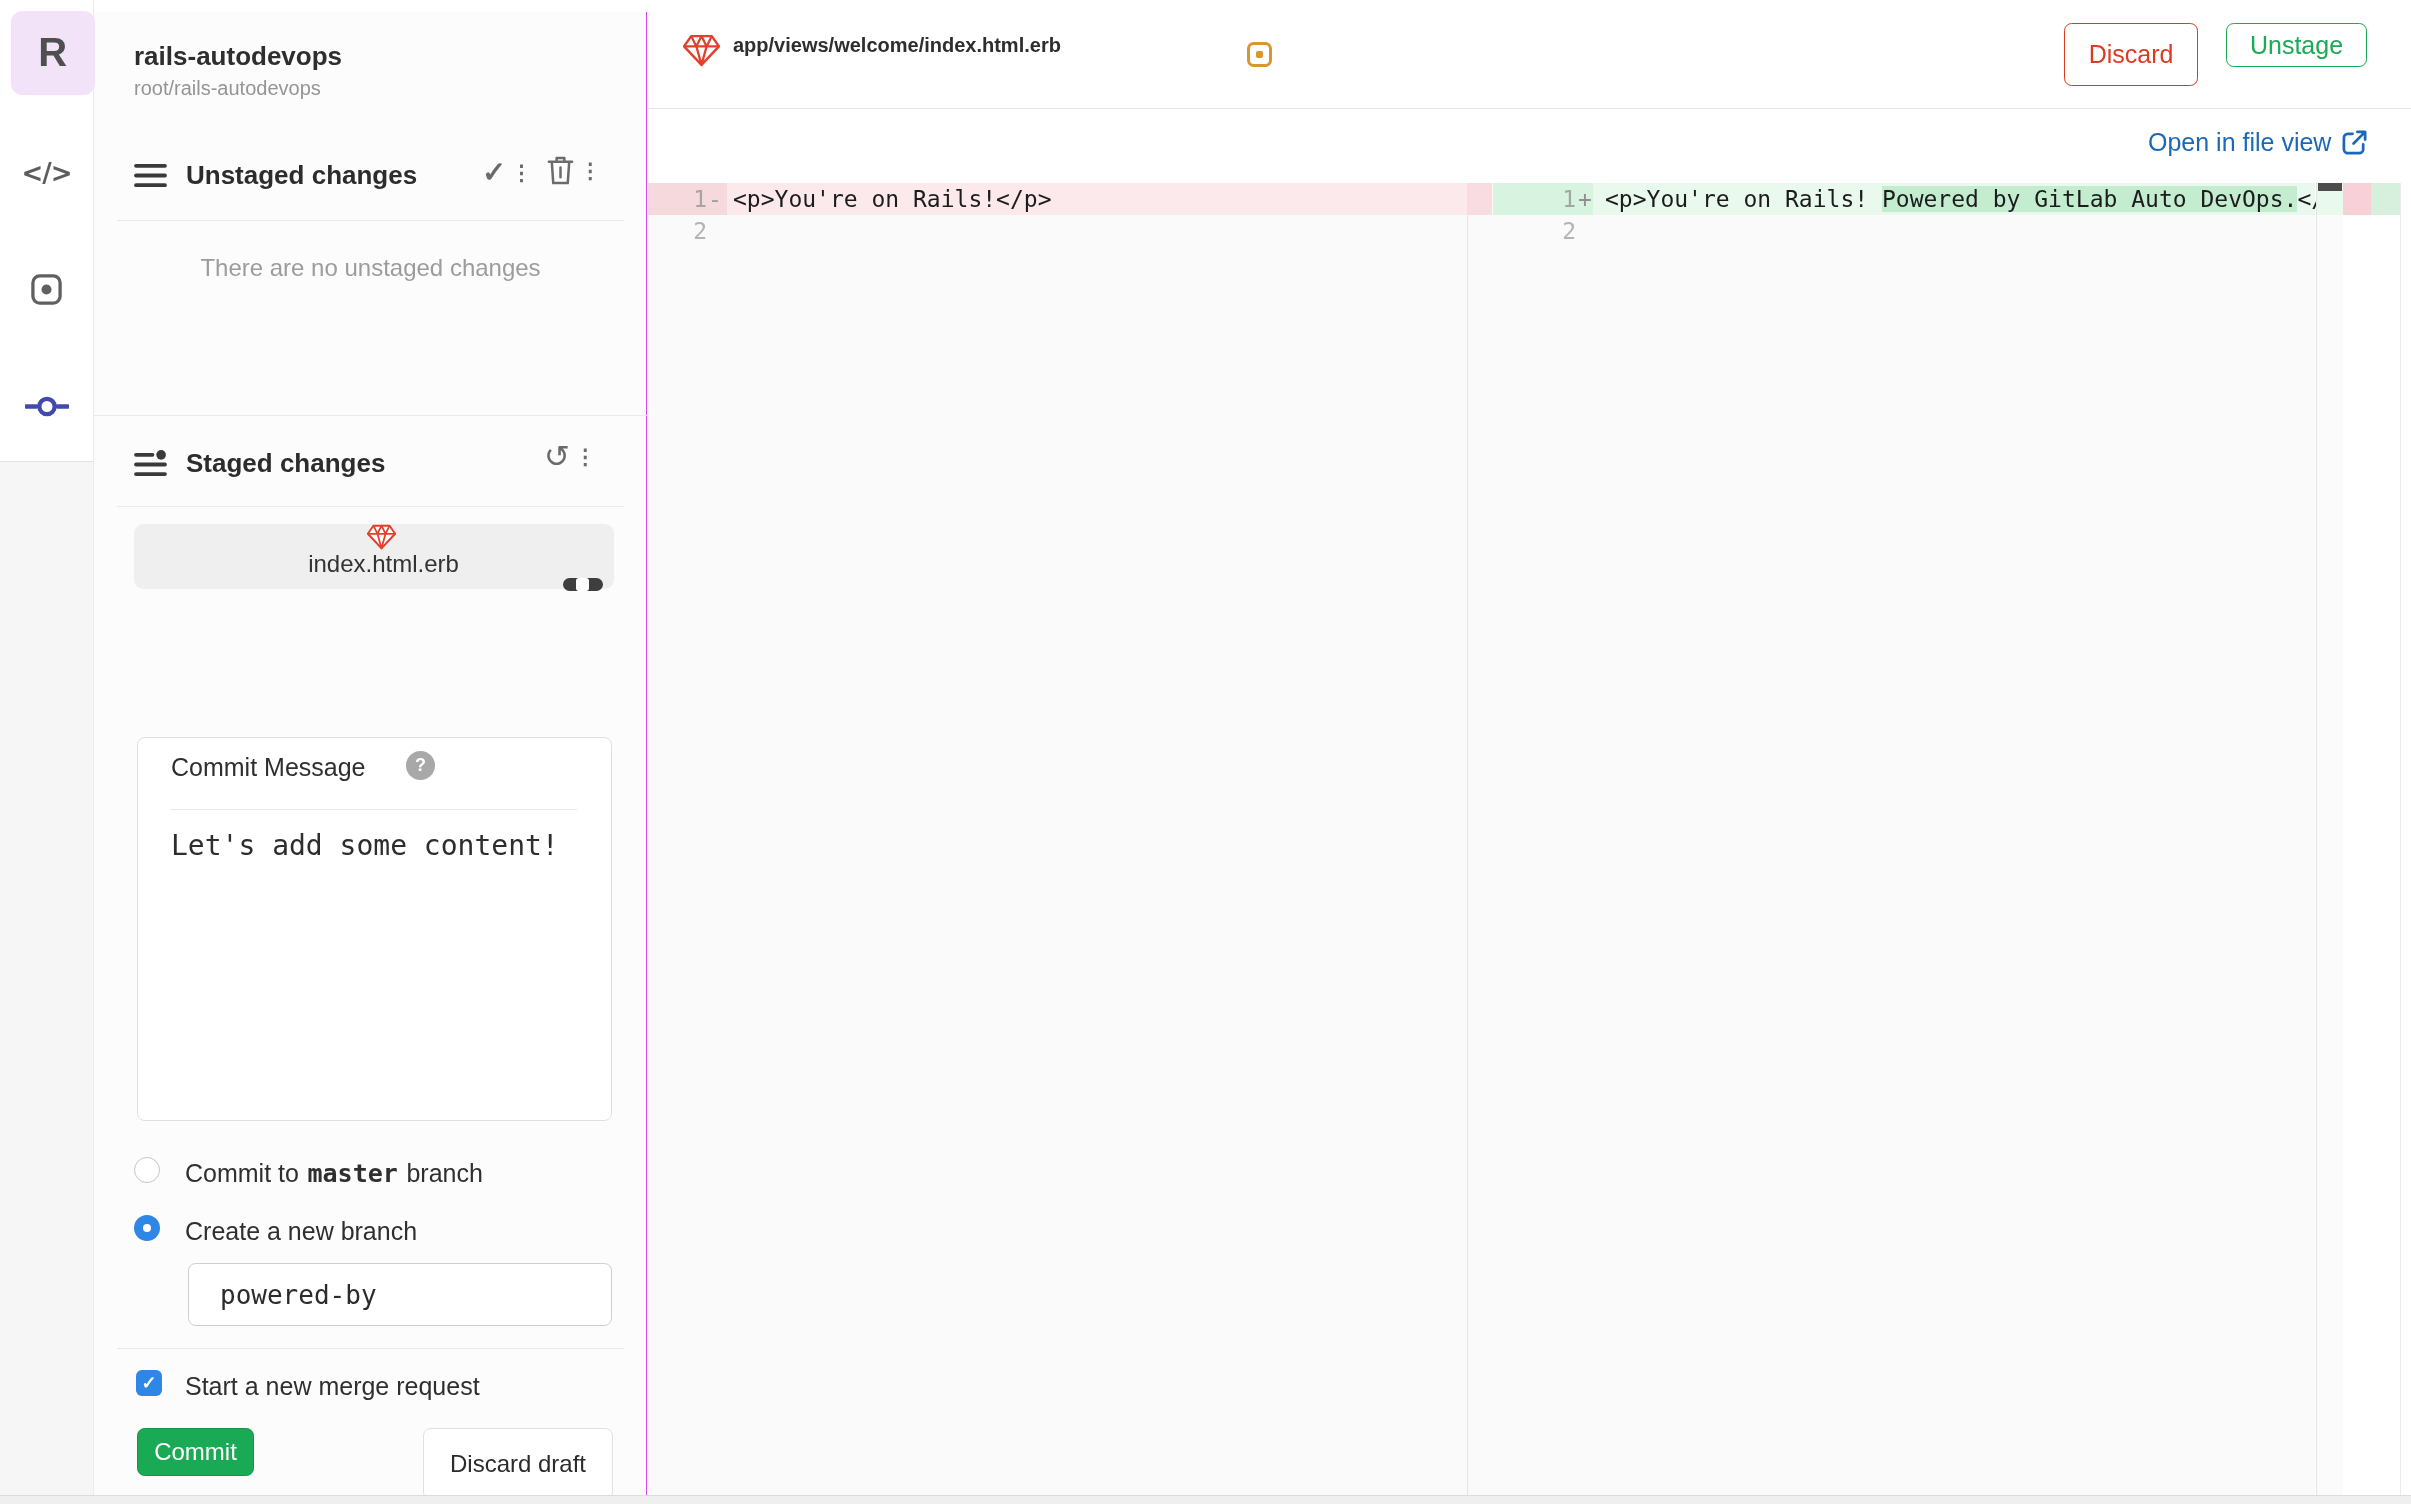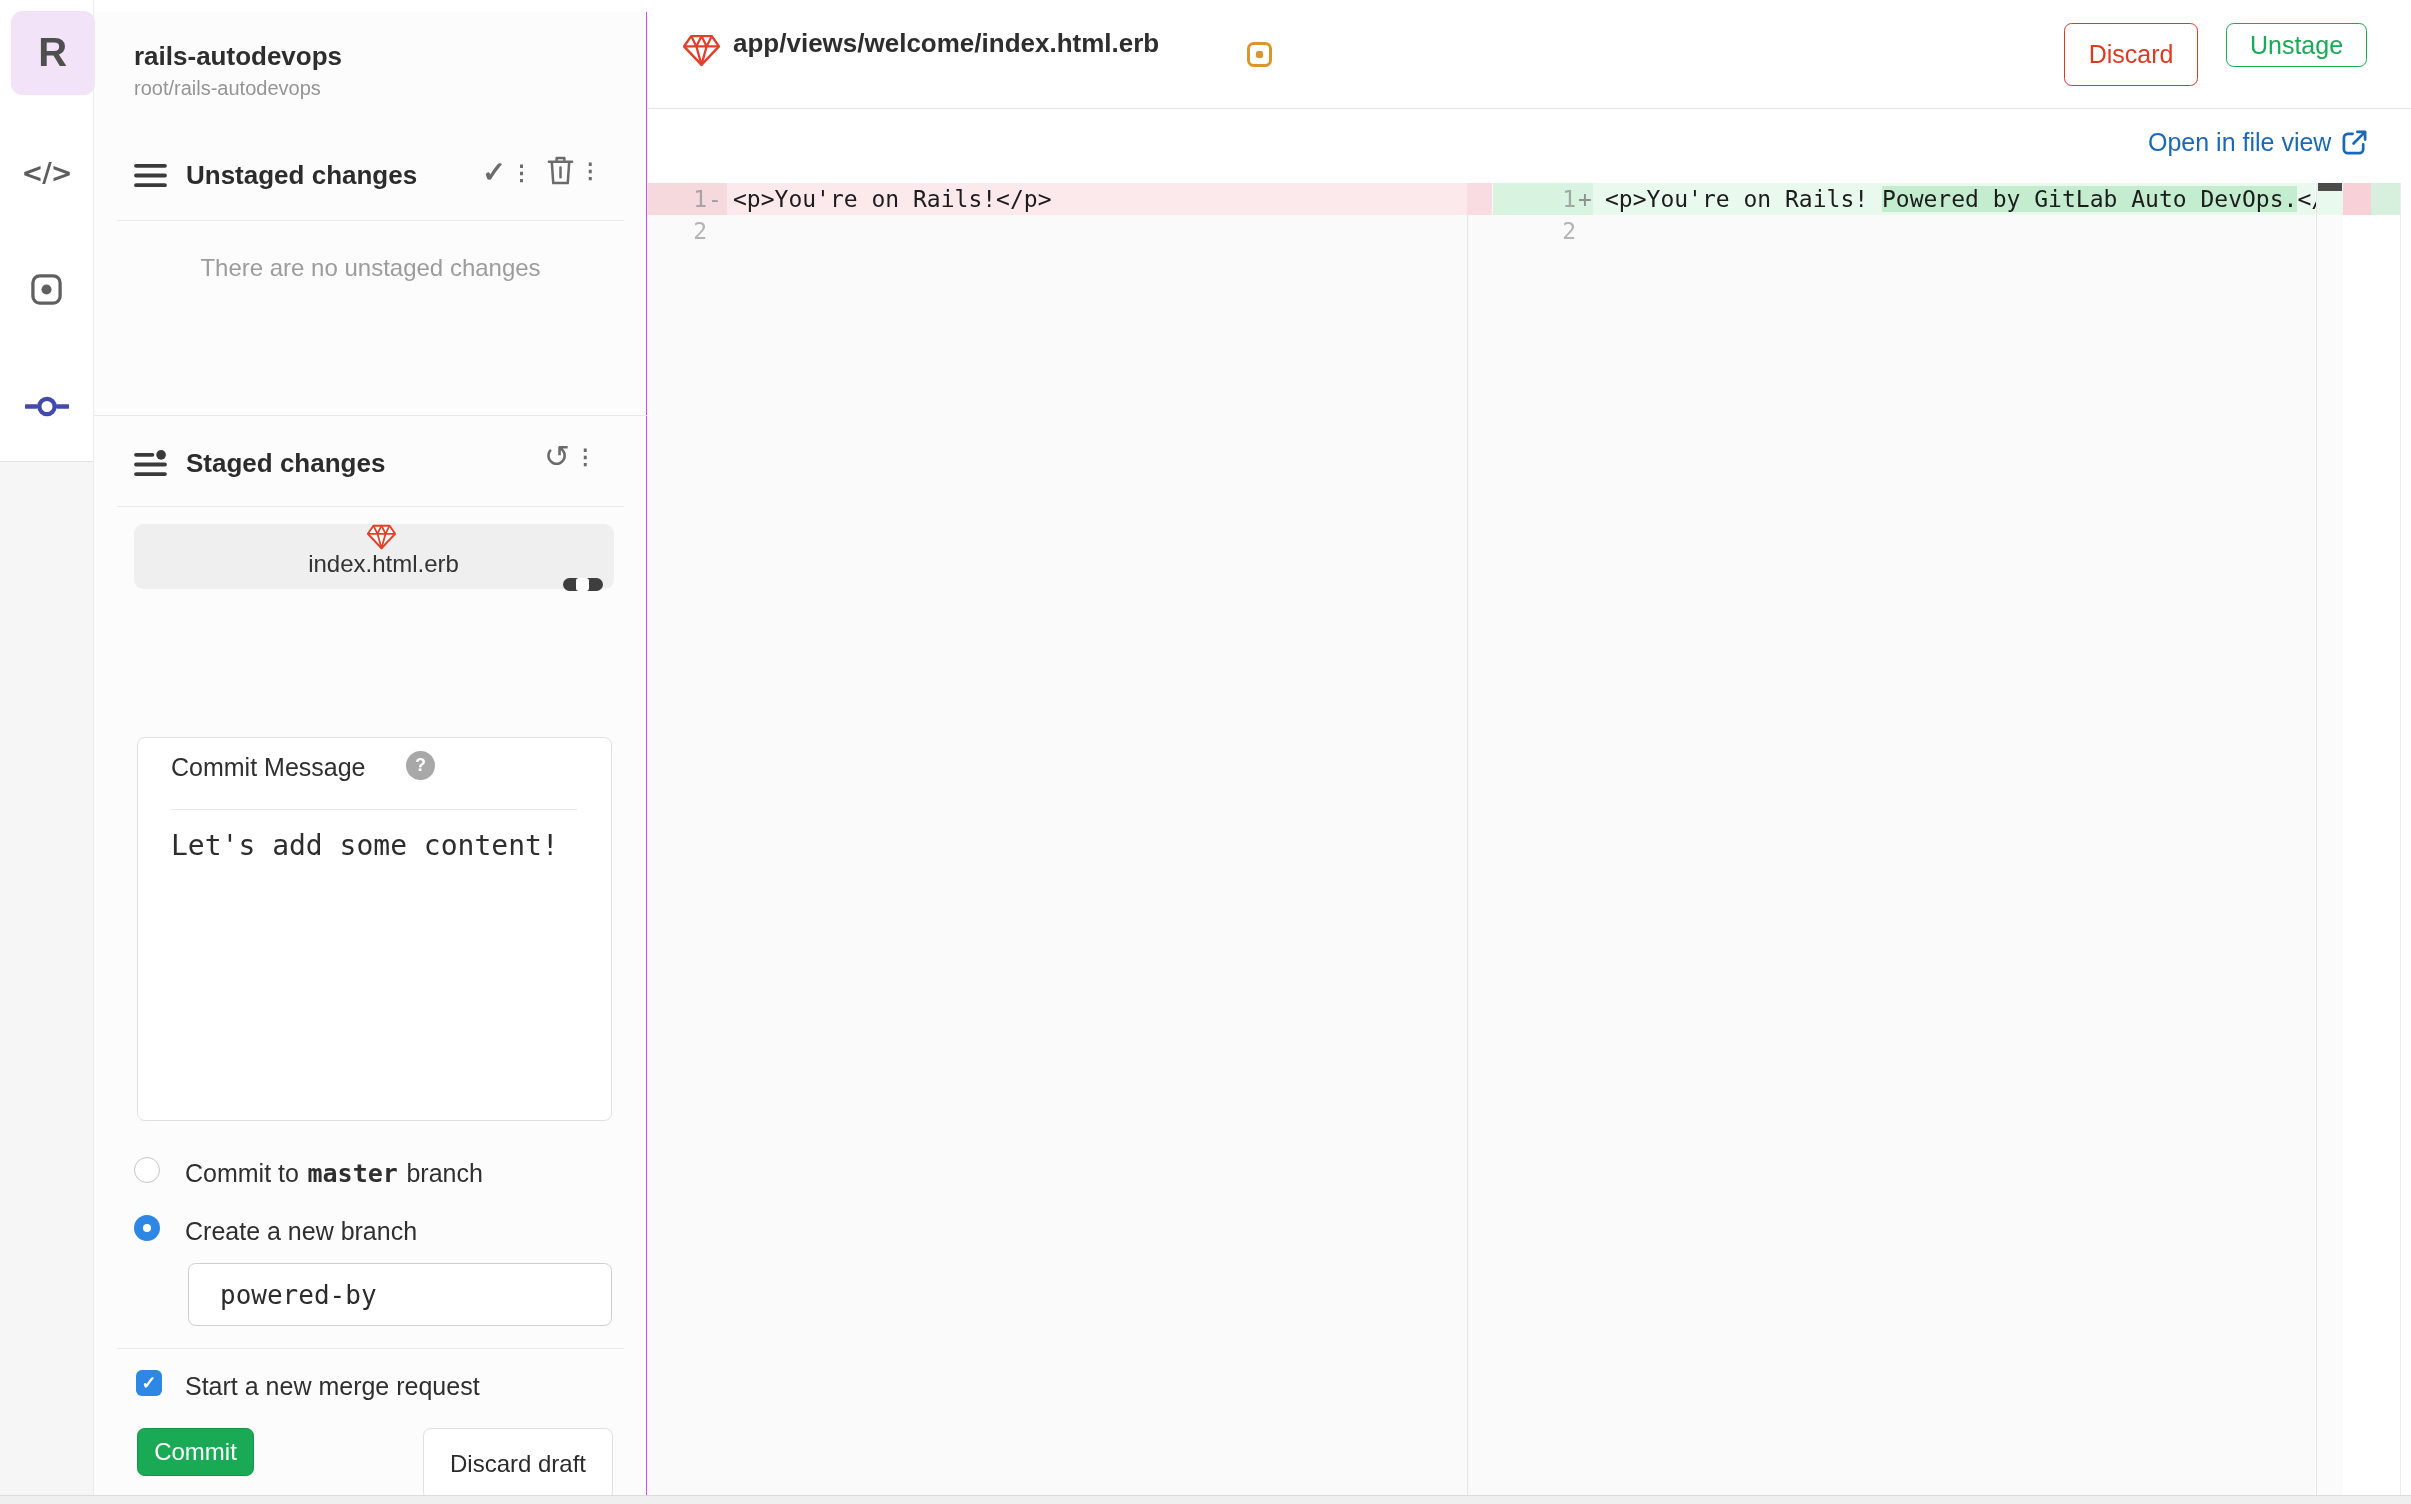--- a/index.html
+++ b/index.html
@@ -78,21 +78,21 @@
   .btn { display:flex; align-items:center; justify-content:center; border-radius:7.7px; cursor:pointer; }
   .btn-commit { left:43px; top:1416px; width:117px; height:48px; background:#1aaa55; border:1px solid #159447;
                 color:#fff; font-size:24px; }
   .btn-draft { left:329px; top:1416px; width:190px; height:72px; background:#fff; border:1px solid #e0e0e0;
                color:#2b2b2b; font-size:24px; }
 
   
   .main { left:648px; top:0; width:1764px; height:1504px; background:#fff; }
   .main-hdr { left:0; top:0; width:1764px; height:109px; background:#fff; border-bottom:1px solid #e6e6e6; }
   .hdr-gem { left:35px; top:34px; display:flex; }
-  .hdr-path { left:85px; top:28px; font-size:26px; font-weight:700; color:#2e2e2e; }
+  .hdr-path { left:85px; top:34px; font-size:20px; font-weight:700; color:#2e2e2e; }
   .hdr-mod { left:599px; top:42px; width:25px; height:25px; border:3.8px solid #d99530; border-radius:6.7px;
              display:flex; align-items:center; justify-content:center; }
   .hdr-mod-dot { width:7.7px; height:7.7px; background:#d99530; border-radius:1.9px; }
   .btn-discard { left:1416px; top:23px; width:134px; height:63px; background:#fff; border:1.9px solid #db3b21;
                  color:#db3b21; font-size:25px; }
   .btn-unstage { left:1578px; top:23px; width:141px; height:44px; background:#fff; border:1.9px solid #1aaa55;
                  color:#1aaa55; font-size:25px; }
   .open-link { right:44px; top:128px; display:flex; gap:9.6px; align-items:center; color:#1b69b6; font-size:25px; cursor:pointer; }
 
   .diff { left:0; top:183px; width:1764px; height:1312px; }

